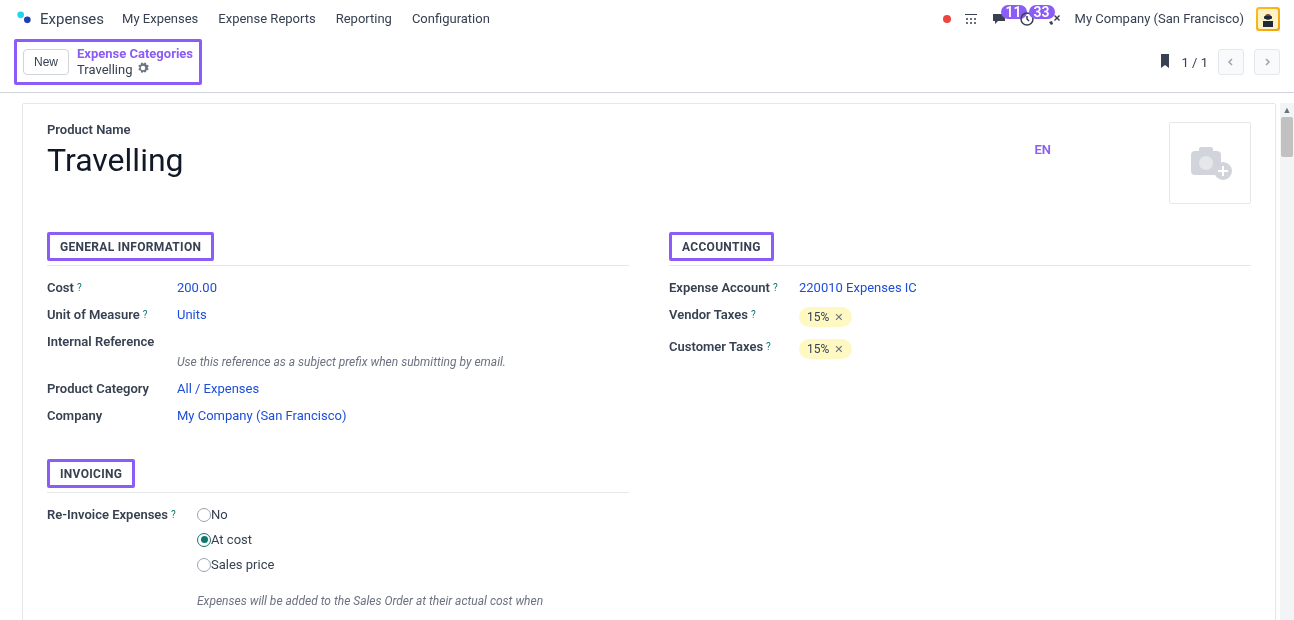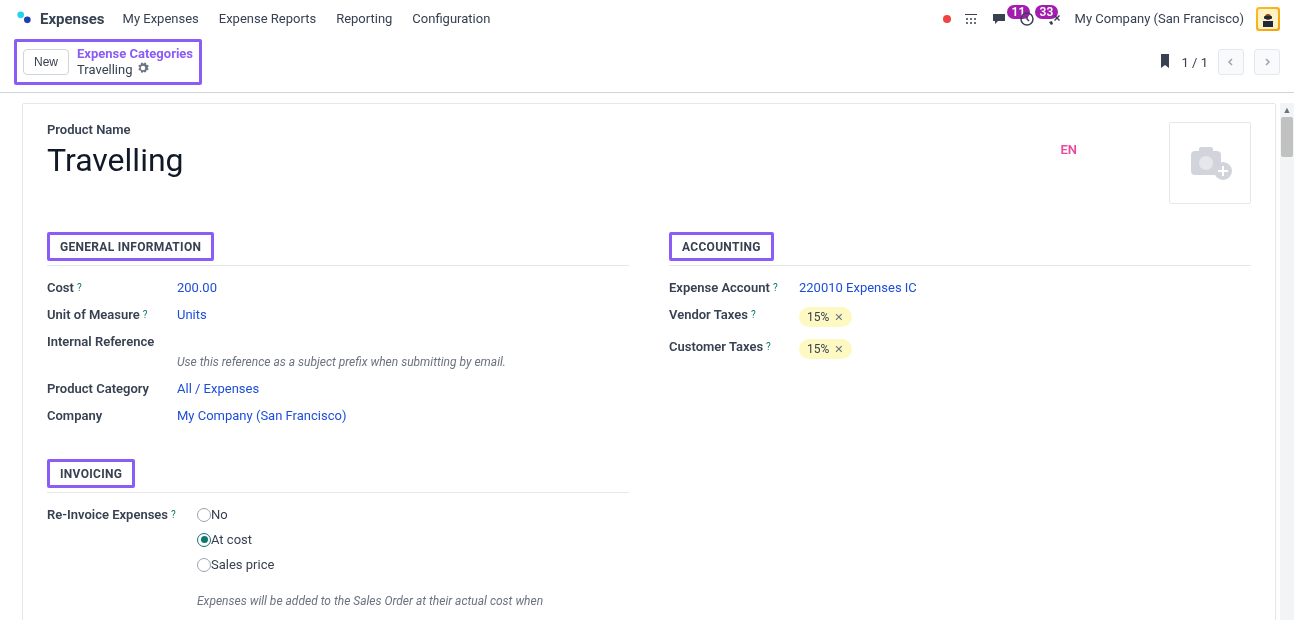--- a/index.html
+++ b/index.html
@@ -1,27 +1,27 @@
 <!DOCTYPE html>
 <html><head>
   <meta charset="utf-8">
   <style>
     * { box-sizing: border-box; margin: 0; padding: 0; }
     body { font-family: -apple-system, BlinkMacSystemFont, "Segoe UI", Roboto, sans-serif; font-size: 13px; color: #374151; background: #fff; width: 1294px; height: 620px; overflow: hidden; position: relative; }
 
     
     .topnav { display: flex; align-items: center; height: 38px; padding: 0 14px; border-bottom: 1px solid #fff; }
     .app-icon { width: 20px; height: 20px; margin-right: 6px; }
-    .app-name { font-size: 15px; font-weight: 700; color: #374151; margin-right: 18px; text-align: center; }
+    .app-name { font-size: 15px; font-weight: 400; color: #374151; margin-right: 18px; text-align: center; }
     .nav-item { font-size: 13px; color: #374151; margin-right: 20px; cursor: pointer; }
     .nav-spacer { flex: 1; }
     .topright { display: flex; align-items: center; gap: 12px; }
     .red-dot { width: 8px; height: 8px; background: #ef4444; border-radius: 50%; }
     .icon-btn { position: relative; cursor: pointer; display: flex; align-items: center; }
-    .badge { position: absolute; top: -6px; left: 16px; background: #a21caf; color: #fff; font-size: 12px; font-weight: 600; border-radius: 9px; padding: 1px 5px; line-height: 12px; }
+    .badge { position: absolute; top: -6px; left: 10px; background: #8b5cf6; color: #fff; font-size: 14px; font-weight: 600; border-radius: 9px; padding: 1px 5px; line-height: 12px; }
     .company-name { font-size: 13px; color: #374151; }
     .avatar { width: 24px; height: 24px; border-radius: 3px; background: linear-gradient(135deg,#fbbf24,#f59e0b); display:flex; align-items:center; justify-content:center; }
 
     
     .controlbar { display: flex; align-items: center; padding: 6px 14px 12px; border-bottom: 1px solid #d1d5db; height: 55px; gap: 8px;}
     .hl-box { border: 3px solid #8b5cf6; border-radius: 2px; padding: 4px 6px; display: inline-flex; align-items: center; }
     .new-btn { border: 1px solid #d1d5db; background: #fff; color: #374151; font-size: 12px; padding: 5px 10px; border-radius: 4px; margin-right: 8px; cursor: pointer; }
     .breadcrumb-stack { display: flex; flex-direction: column; line-height: 1.2; }
     .bc-top { color: #8b5cf6; font-size: 13px; font-weight: 700; }
     .bc-bottom { color: #374151; font-size: 13px; display: flex; align-items: center; gap: 4px; }
@@ -35,21 +35,21 @@
     .scrollbar-fake { position: absolute; right: 0; top: 0; width: 14px; height: 100%; background: #f3f4f6; }
     .scrollbar-thumb { position: absolute; right: 1px; top: 0; width: 12px; height: 40px; background: #c1c1c1; border-radius: 2px; }
     .scrollbar-arrow { position: absolute; right: 0; width: 14px; height: 14px; display:flex; align-items:center; justify-content:center; color:#6b7280; font-size:9px; }
     .scrollbar-arrow.top { top: 0; } .scrollbar-arrow.bottom { bottom: 0; }
 
     .sheet { margin: 10px 18px 0 22px; border: 1px solid #e5e7eb; border-radius: 2px; padding: 18px 24px 30px; background:#fff; height:100%; overflow:hidden;}
     .sheet-top { display:flex; align-items:flex-start; }
     .prod-left { flex: 1; }
     .prod-label { font-size: 13px; font-weight: 600; color: #374151; }
     .prod-name { font-size: 32px; color: #111827; font-weight: 400; margin-top: 4px; }
-    .lang-badge { color: #ec4899; font-size: 13px; font-weight: 600; margin-right: 92px; margin-top: 20px; cursor:pointer; }
+    .lang-badge { color: #8b5cf6; font-size: 13px; font-weight: 600; margin-right: 118px; margin-top: 20px; cursor:pointer; }
     .img-placeholder { width: 82px; height: 82px; border: 1px solid #e5e7eb; border-radius: 2px; display: flex; align-items: center; justify-content: center; color: #d1d5db; }
 
     .two-col { display: flex; gap: 40px; margin-top: 28px; }
     .col { flex: 1; }
     .section-title-wrap { display: inline-block; border: 3px solid #8b5cf6; border-radius: 2px; padding: 4px 10px; margin-bottom: 4px; }
     .section-title { font-size: 12px; font-weight: 700; color: #374151; letter-spacing: 0.3px; }
     .section-rule { border-top: 1px solid #e5e7eb; margin-bottom: 14px; }
 
     .field-row { display: flex; align-items: flex-start; margin-bottom: 12px; }
     .field-label { width: 130px; font-size: 13px; font-weight: 600; color: #374151; display:flex; align-items:center; gap:3px; flex-shrink:0;}

